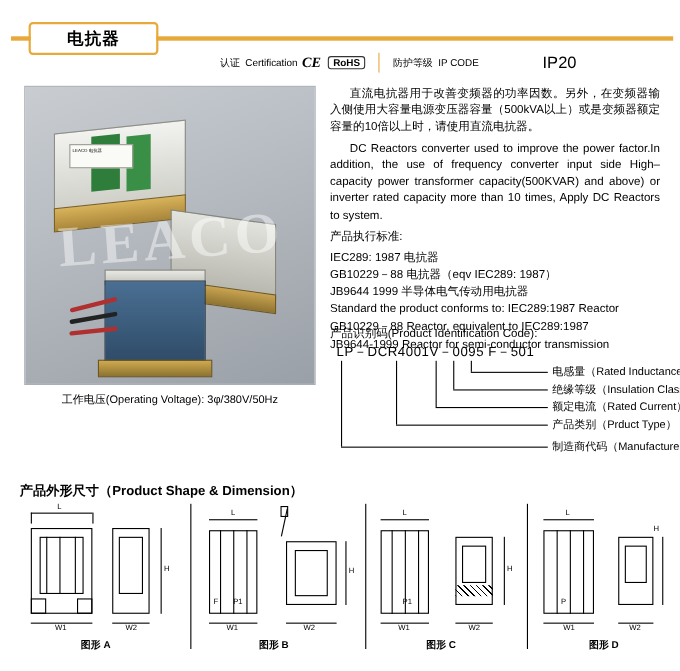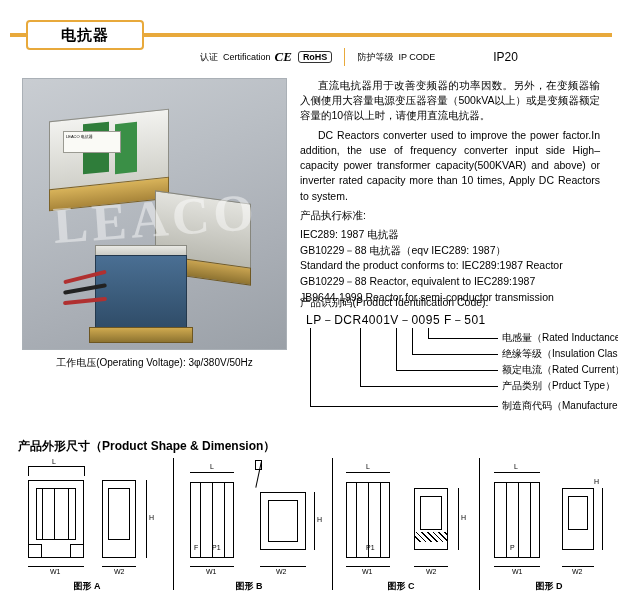--- a/index.html
+++ b/index.html
@@ -35,21 +35,21 @@
   
   .cert-row { position:absolute; left:200px; top:46px; width:410px; height:22px;
     display:flex; align-items:center; font-size:9px; }
   .cert-row .sep { width:1px; height:18px; background:#e8a93b; margin:0 12px; }
   .cert-label { font-size:9px; }
   .ce-mark { font-family:"Liberation Serif", serif; font-style:italic; font-weight:bold; font-size:13px; margin:0 4px; }
   .rohs-badge {
     border:1px solid #333; border-radius:3px; padding:0px 4px;
     font-size:9px; font-weight:bold; margin-left:2px;
   }
-  .ip-text { font-size:12px; margin-left:4px;padding-left:48px; }
+  .ip-text { font-size:15px; margin-left:4px;padding-left:48px; }
 
   
   .photo {
     position:absolute; left:22px; top:78px; width:265px; height:272px;
     background: linear-gradient(160deg,#c9cdd2 0%, #b9bec4 35%, #a9aeb5 70%, #9aa0a7 100%);
     border:1px solid #aab0b6;
     overflow:hidden;
   }
   .photo .wm {
     position:absolute; left:30px; top:110px;
@@ -153,20 +153,21 @@
 </div>
 <div class="photo-caption">工作电压(Operating Voltage): 3φ/380V/50Hz</div>
 
 <div class="rtext">
   <p class="indent">直流电抗器用于改善变频器的功率因数。另外，在变频器输入侧使用大容量电源变压器容量（500kVA以上）或是变频器额定容量的10倍以上时，请使用直流电抗器。</p>
   <p class="indent">DC Reactors converter used to improve the power factor.In addition, the use of frequency converter input side High–capacity power transformer capacity(500KVAR) and above) or inverter rated capacity more than 10 times, Apply DC Reactors to system.</p>
   <p style="margin-top:2px">产品执行标准:</p>
   <ul class="std-list">
     <li>IEC289: 1987 电抗器</li>
     <li>GB10229－88 电抗器（eqv IEC289: 1987）</li>
+    <li>JB9644 1999 半导体电气传动用电抗器</li>
     <li>Standard the product conforms to: IEC289:1987 Reactor</li>
     <li>GB10229－88 Reactor, equivalent to IEC289:1987</li>
     <li>JB9644-1999 Reactor for semi-conductor transmission</li>
   </ul>
 </div>
 
 <div class="pid-title">产品识别码(Product Identification Code):</div>
 <div class="pid-code">LP－DCR4001V－0095 F－501</div>
 
 <div class="legend">

